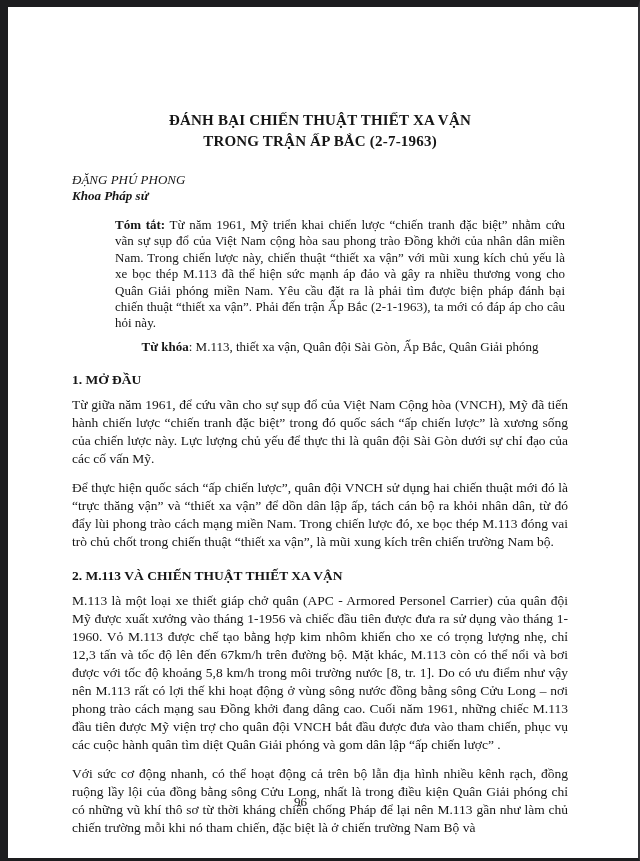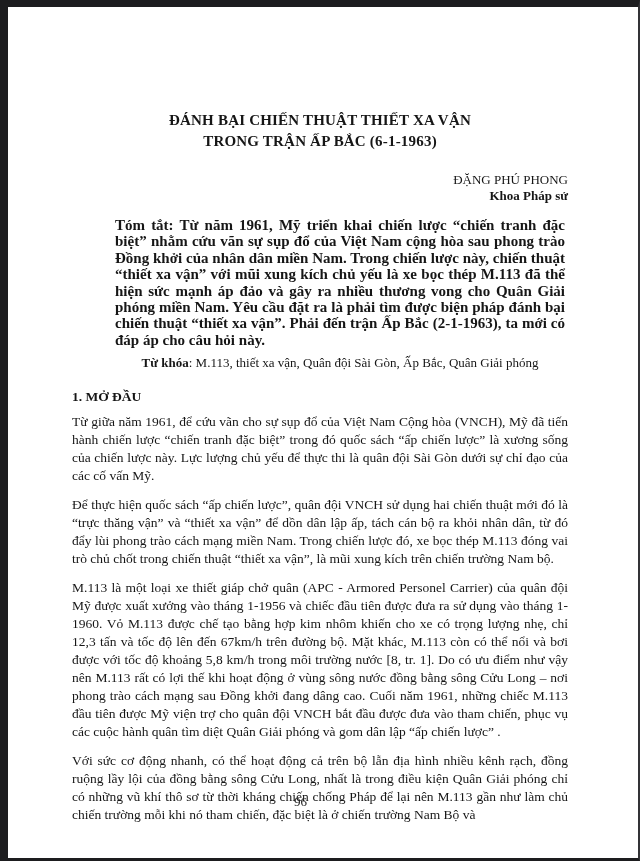--- a/index.html
+++ b/index.html
@@ -27,32 +27,31 @@
     margin: 103px 0 0 0;
     text-align: center;
     font-size: 15px;
     font-weight: bold;
     line-height: 21px;
     letter-spacing: 0.2px;
   }
   .title span { display: block; }
   .byline {
     margin-top: 20px;
-    text-align: right;
+    font-style: italic;
     font-size: 13px;
     line-height: 16px;
   }
   .byline .author { display: block; }
   .byline .affil { display: block; font-weight: bold; }
   .abstract {
     margin: 13px 3px 0 43px;
-    font-size: 15px;
+    font-size: 13px;
     line-height: 16.4px;
     text-align: justify;
-    font-weight: bold;
   }
   .keywords {
     margin: 7px 3px 0 43px;
     font-size: 13px;
     line-height: 16.4px;
     text-align: center;
   }
   .sec-heading {
     margin: 15px 0 4px 0;
     font-size: 13.5px;
@@ -73,35 +72,36 @@
   }
 </style>
 </head>
 <body>
 
 <div class="canvas">
   <div class="content">
 
     <h1 class="title">
       <span>ĐÁNH BẠI CHIẾN THUẬT THIẾT XA VẬN</span>
-      <span>TRONG TRẬN ẤP BẮC (6-1-1963)</span>
+      <span>TRONG TRẬN ẤP BẮC (2-7-1963)</span>
     </h1>
 
     <div class="byline">
       <span class="author">ĐẶNG PHÚ PHONG</span>
       <span class="affil">Khoa Pháp sử</span>
     </div>
 
     <p class="abstract"><b>Tóm tắt:</b><span> Từ năm 1961, Mỹ triển khai chiến lược “chiến tranh đặc biệt” nhằm cứu vãn sự sụp đổ của Việt Nam cộng hòa sau phong trào Đồng khởi của nhân dân miền Nam. Trong chiến lược này, chiến thuật “thiết xa vận” với mũi xung kích chủ yếu là xe bọc thép M.113 đã thể hiện sức mạnh áp đảo và gây ra nhiều thương vong cho Quân Giải phóng miền Nam. Yêu cầu đặt ra là phải tìm được biện pháp đánh bại chiến thuật “thiết xa vận”. Phải đến trận Ấp Bắc (2-1-1963), ta mới có đáp áp cho câu hỏi này.</span></p>
 
     <p class="keywords"><b>Từ khóa</b><span>: M.113, thiết xa vận, Quân đội Sài Gòn, Ấp Bắc, Quân Giải phóng</span></p>
 
     <h2 class="sec-heading">1. MỞ ĐẦU</h2>
     <p class="para">Từ giữa năm 1961, để cứu vãn cho sự sụp đổ của Việt Nam Cộng hòa (VNCH), Mỹ đã tiến hành chiến lược “chiến tranh đặc biệt” trong đó quốc sách “ấp chiến lược” là xương sống của chiến lược này. Lực lượng chủ yếu để thực thi là quân đội Sài Gòn dưới sự chỉ đạo của các cố vấn Mỹ.</p>
     <p class="para">Để thực hiện quốc sách “ấp chiến lược”, quân đội VNCH sử dụng hai chiến thuật mới đó là “trực thăng vận” và “thiết xa vận” để dồn dân lập ấp, tách cán bộ ra khỏi nhân dân, từ đó đẩy lùi phong trào cách mạng miền Nam. Trong chiến lược đó, xe bọc thép M.113 đóng vai trò chủ chốt trong chiến thuật “thiết xa vận”, là mũi xung kích trên chiến trường Nam bộ.</p>
 
+    <h2 class="sec-heading">2. M.113 VÀ CHIẾN THUẬT THIẾT XA VẬN</h2>
     <p class="para">M.113 là một loại xe thiết giáp chở quân (APC - Armored Personel Carrier) của quân đội Mỹ được xuất xưởng vào tháng 1-1956 và chiếc đầu tiên được đưa ra sử dụng vào tháng 1-1960. Vỏ M.113 được chế tạo bằng hợp kim nhôm khiến cho xe có trọng lượng nhẹ, chỉ 12,3 tấn và tốc độ lên đến 67km/h trên đường bộ. Mặt khác, M.113 còn có thể nổi và bơi được với tốc độ khoảng 5,8 km/h trong môi trường nước [8, tr. 1]. Do có ưu điểm như vậy nên M.113 rất có lợi thế khi hoạt động ở vùng sông nước đồng bằng sông Cửu Long – nơi phong trào cách mạng sau Đồng khởi đang dâng cao. Cuối năm 1961, những chiếc M.113 đầu tiên được Mỹ viện trợ cho quân đội VNCH bắt đầu được đưa vào tham chiến, phục vụ các cuộc hành quân tìm diệt Quân Giải phóng và gom dân lập “ấp chiến lược” .</p>
     <p class="para">Với sức cơ động nhanh, có thể hoạt động cả trên bộ lẫn địa hình nhiều kênh rạch, đồng ruộng lầy lội của đồng bằng sông Cửu Long, nhất là trong điều kiện Quân Giải phóng chỉ có những vũ khí thô sơ từ thời kháng chiến chống Pháp để lại nên M.113 gần như làm chủ chiến trường mỗi khi nó tham chiến, đặc biệt là ở chiến trường Nam Bộ và</p>
 
   </div>
 
   <div class="page-number">96</div>
 </div>
 
 </body></html>

